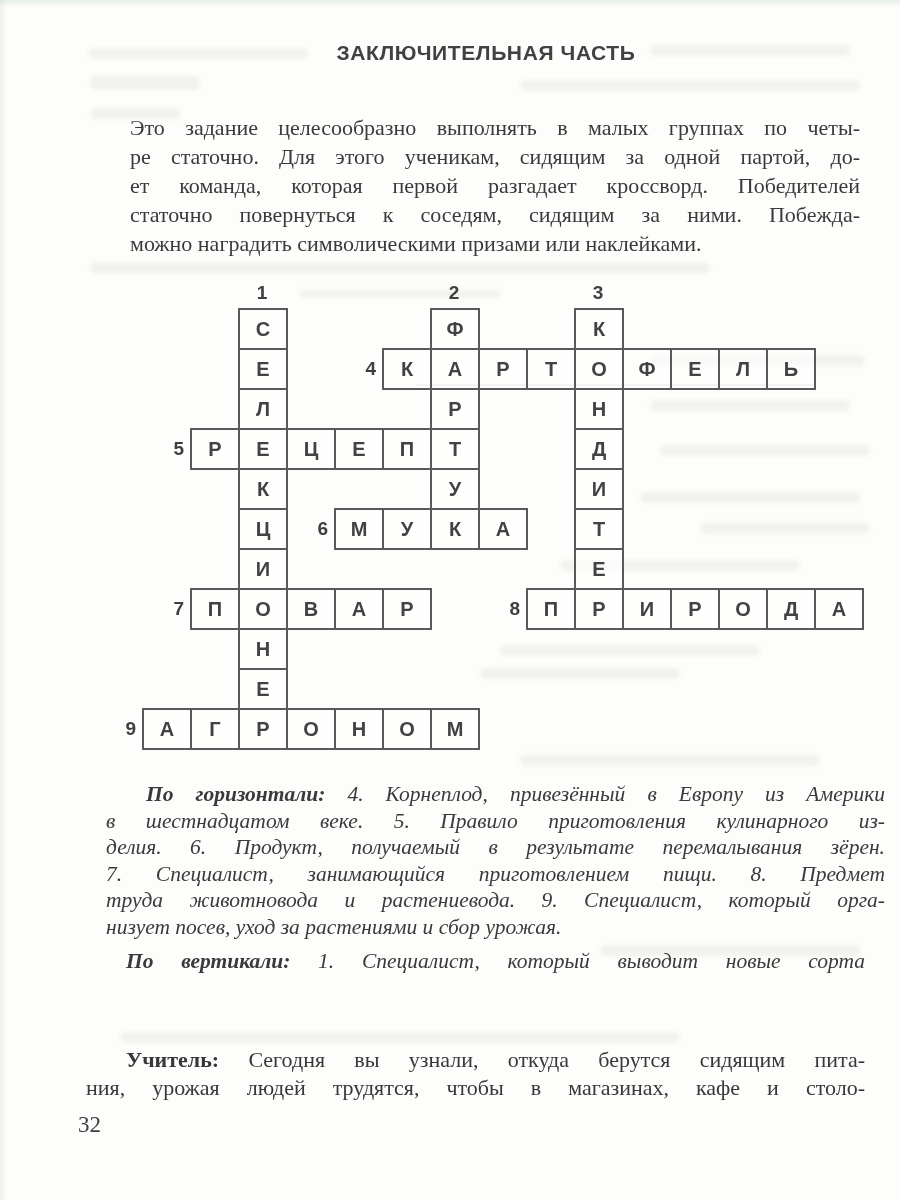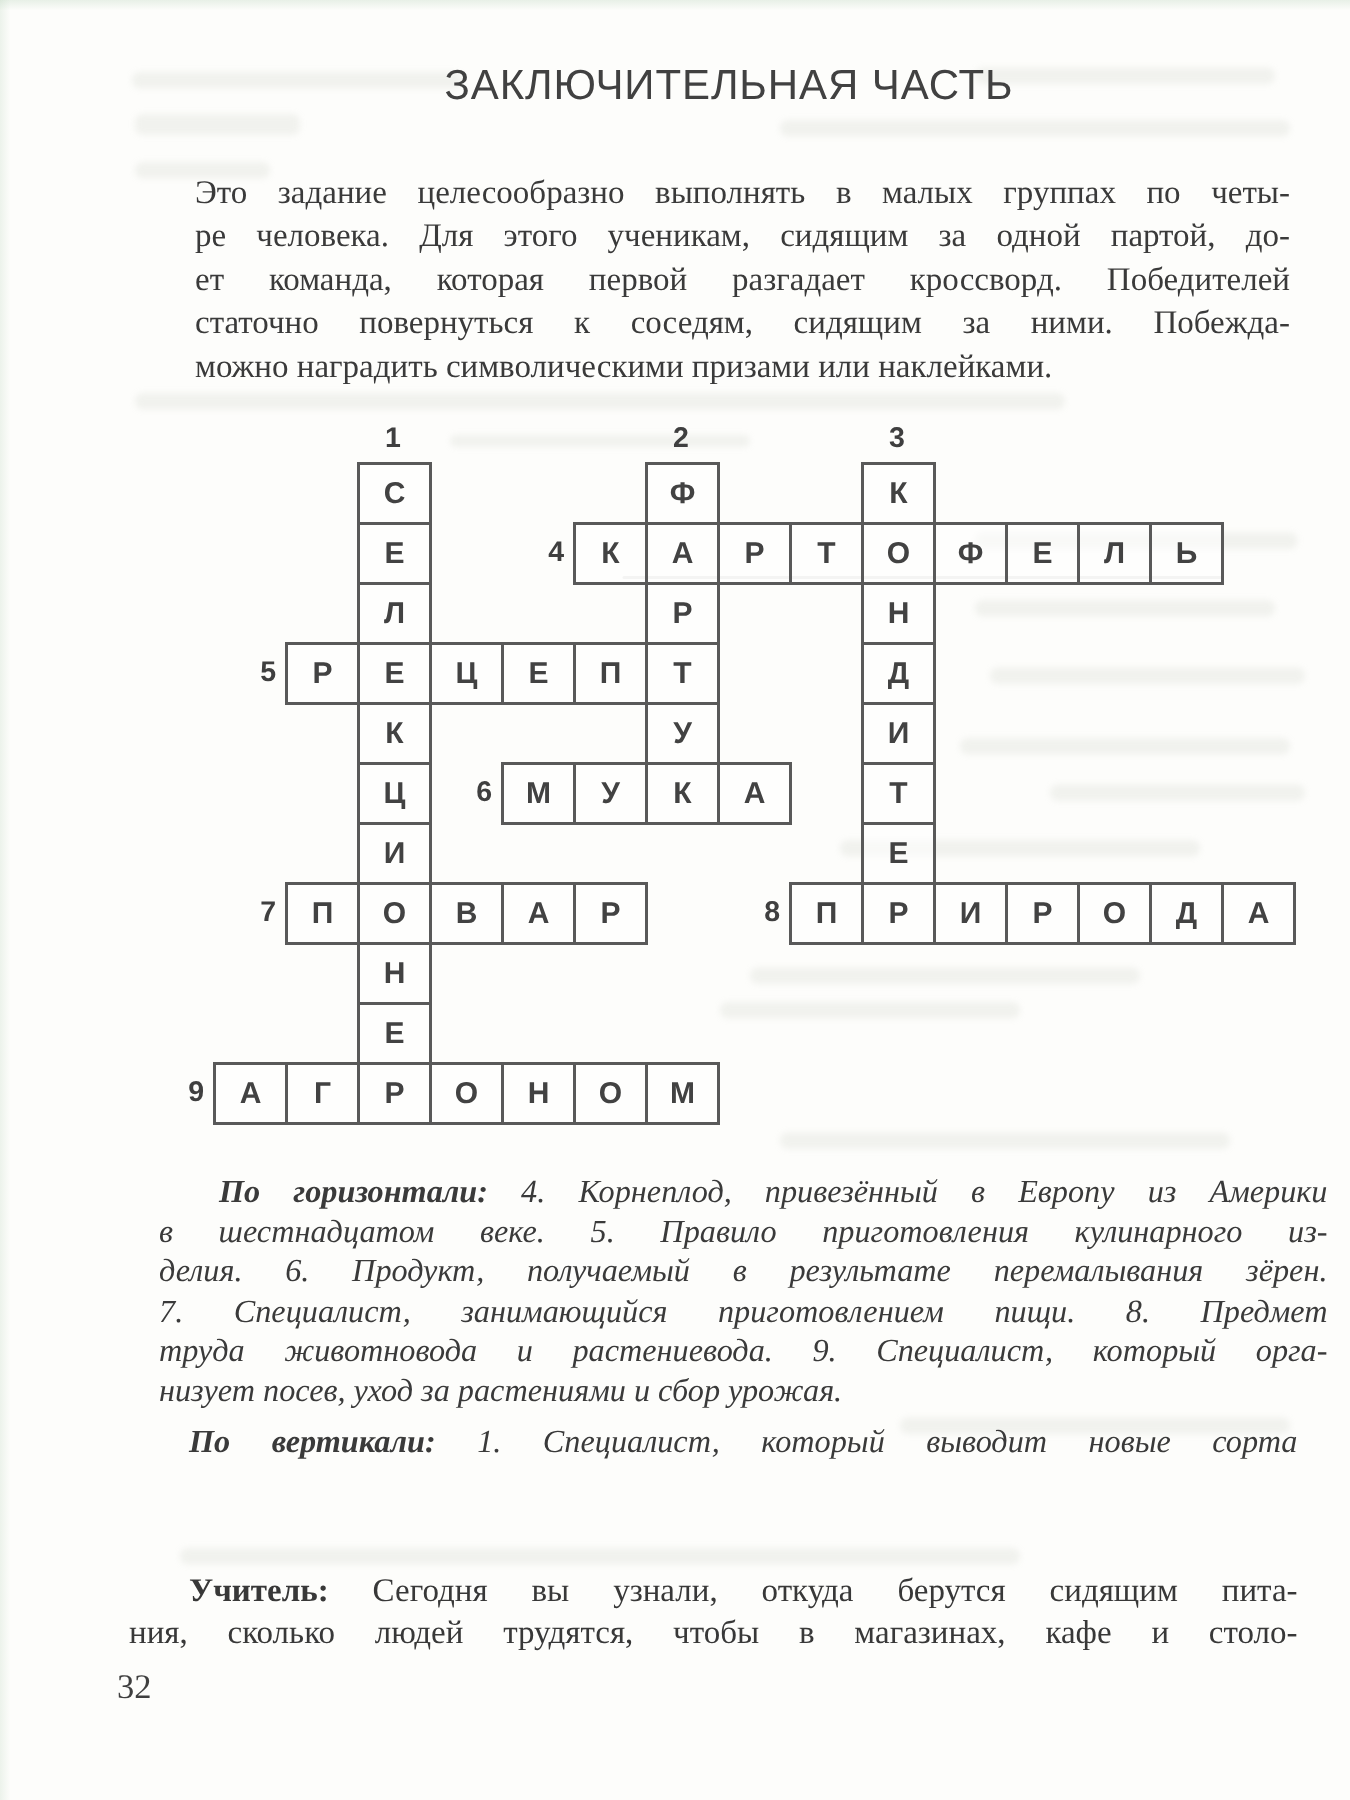--- a/index.html
+++ b/index.html
@@ -14,21 +14,21 @@
   .edge-left { position:absolute; left:0; top:0; width:7px; height:1200px;
     background:linear-gradient(90deg, rgba(176,206,178,.22), rgba(176,206,178,0)); }
   
   .bleed { position:absolute; height:11px; border-radius:5px;
     background:rgba(168,176,165,.14); filter:blur(2px); }
   .crease { position:absolute; height:2px; background:rgba(150,150,148,.22);
     border-radius:1px; }
 
   .title {
     position:absolute; top:41px; left:72px; width:828px; text-align:center;
-    font-family:"Liberation Sans", sans-serif; font-weight:400; font-size:28px;
+    font-family:"Liberation Sans", sans-serif; font-weight:700; font-size:21px;
     letter-spacing:.6px; color:#414141;
   }
   .subtitle {
     position:absolute; top:78px; left:129px;
     font-family:"Liberation Sans", sans-serif; font-weight:700; font-size:22px;
     color:#333333;
   }
   .intro {
     position:absolute; top:113px; left:130px; width:730px;
     font-size:22px; line-height:29px; color:#3a3a3a;
@@ -91,21 +91,21 @@
   <div class="bleed" style="left:480px; top:668px; width:200px;"></div>
   <div class="bleed" style="left:520px; top:755px; width:300px;"></div>
   <div class="bleed" style="left:600px; top:945px; width:260px;"></div>
   <div class="bleed" style="left:120px; top:1032px; width:560px;"></div>
   <div class="crease" style="left:415px; top:384px; width:400px;"></div>
 
   <div class="title">ЗАКЛЮЧИТЕЛЬНАЯ ЧАСТЬ</div>
 
   <div class="intro">
       <div class="jline">Это задание целесообразно выполнять в малых группах по четы-</div>
-      <div class="jline">ре человека. Для этого ученикам, сидящим за одной партой, до-</div>
+      <div class="jline">ре статочно. Для этого ученикам, сидящим за одной партой, до-</div>
       <div class="jline">ет команда, которая первой разгадает кроссворд. Победителей</div>
       <div class="jline">статочно повернуться к соседям, сидящим за ними. Побежда-</div>
       <div class="jline last">можно наградить символическими призами или наклейками.</div>
     </div>
 
   <div class="crossword">
       <div class="cell" style="left: 238px; top: 308px;">С</div>
       <div class="cell" style="left: 238px; top: 348px;">Е</div>
       <div class="cell" style="left: 238px; top: 388px;">Л</div>
       <div class="cell" style="left: 238px; top: 428px;">Е</div>
@@ -193,19 +193,19 @@
     <div>
       </div>
   </div>
 
   <div class="teacher">
     <div class="jline indent">
       <span class="lead">Учитель:</span>
       <span>Сегодня вы узнали, откуда берутся сидящим пита-</span>
     </div>
     <div>
-        <div class="jline">ния, сколько людей трудятся, чтобы в магазинах, кафе и столо-</div>
+        <div class="jline">ния, урожая людей трудятся, чтобы в магазинах, кафе и столо-</div>
       </div>
   </div>
 
   <div class="pagenum">32</div>
 
 </div>
 
 </body></html>

